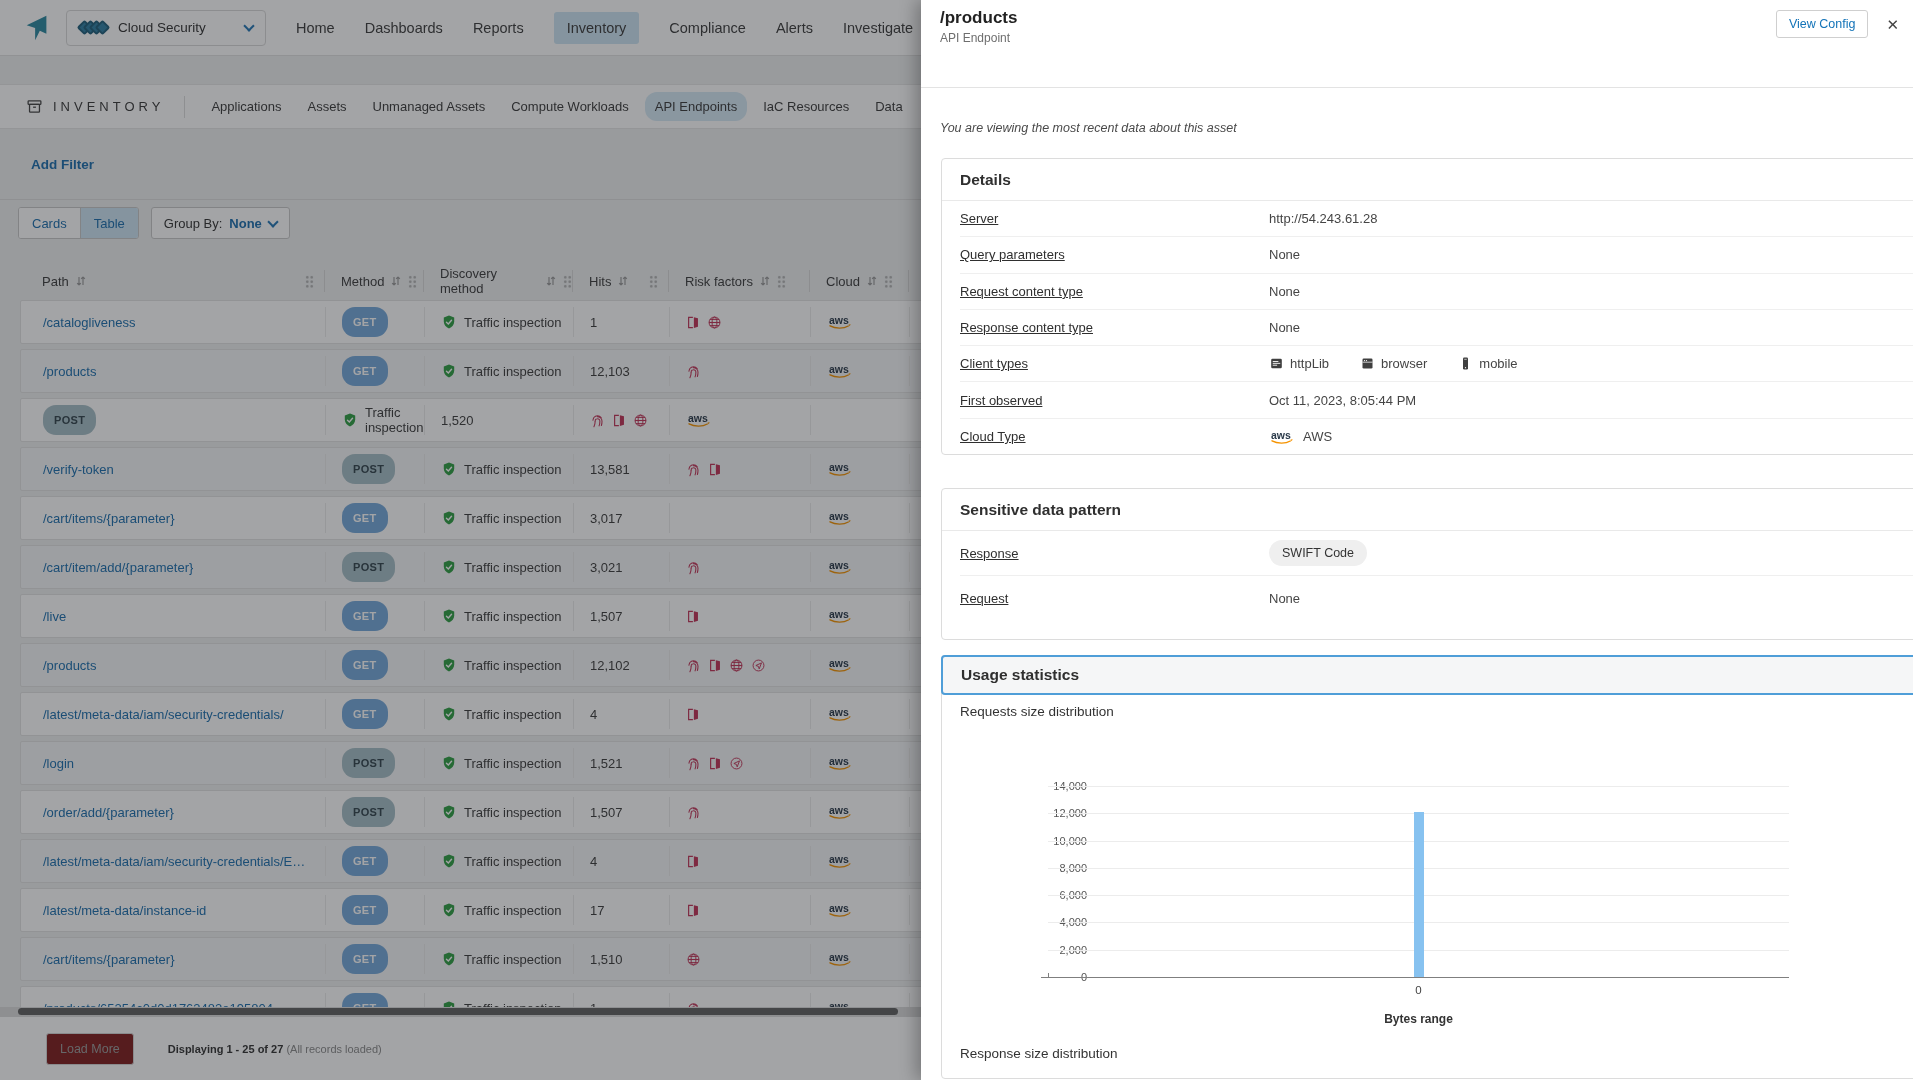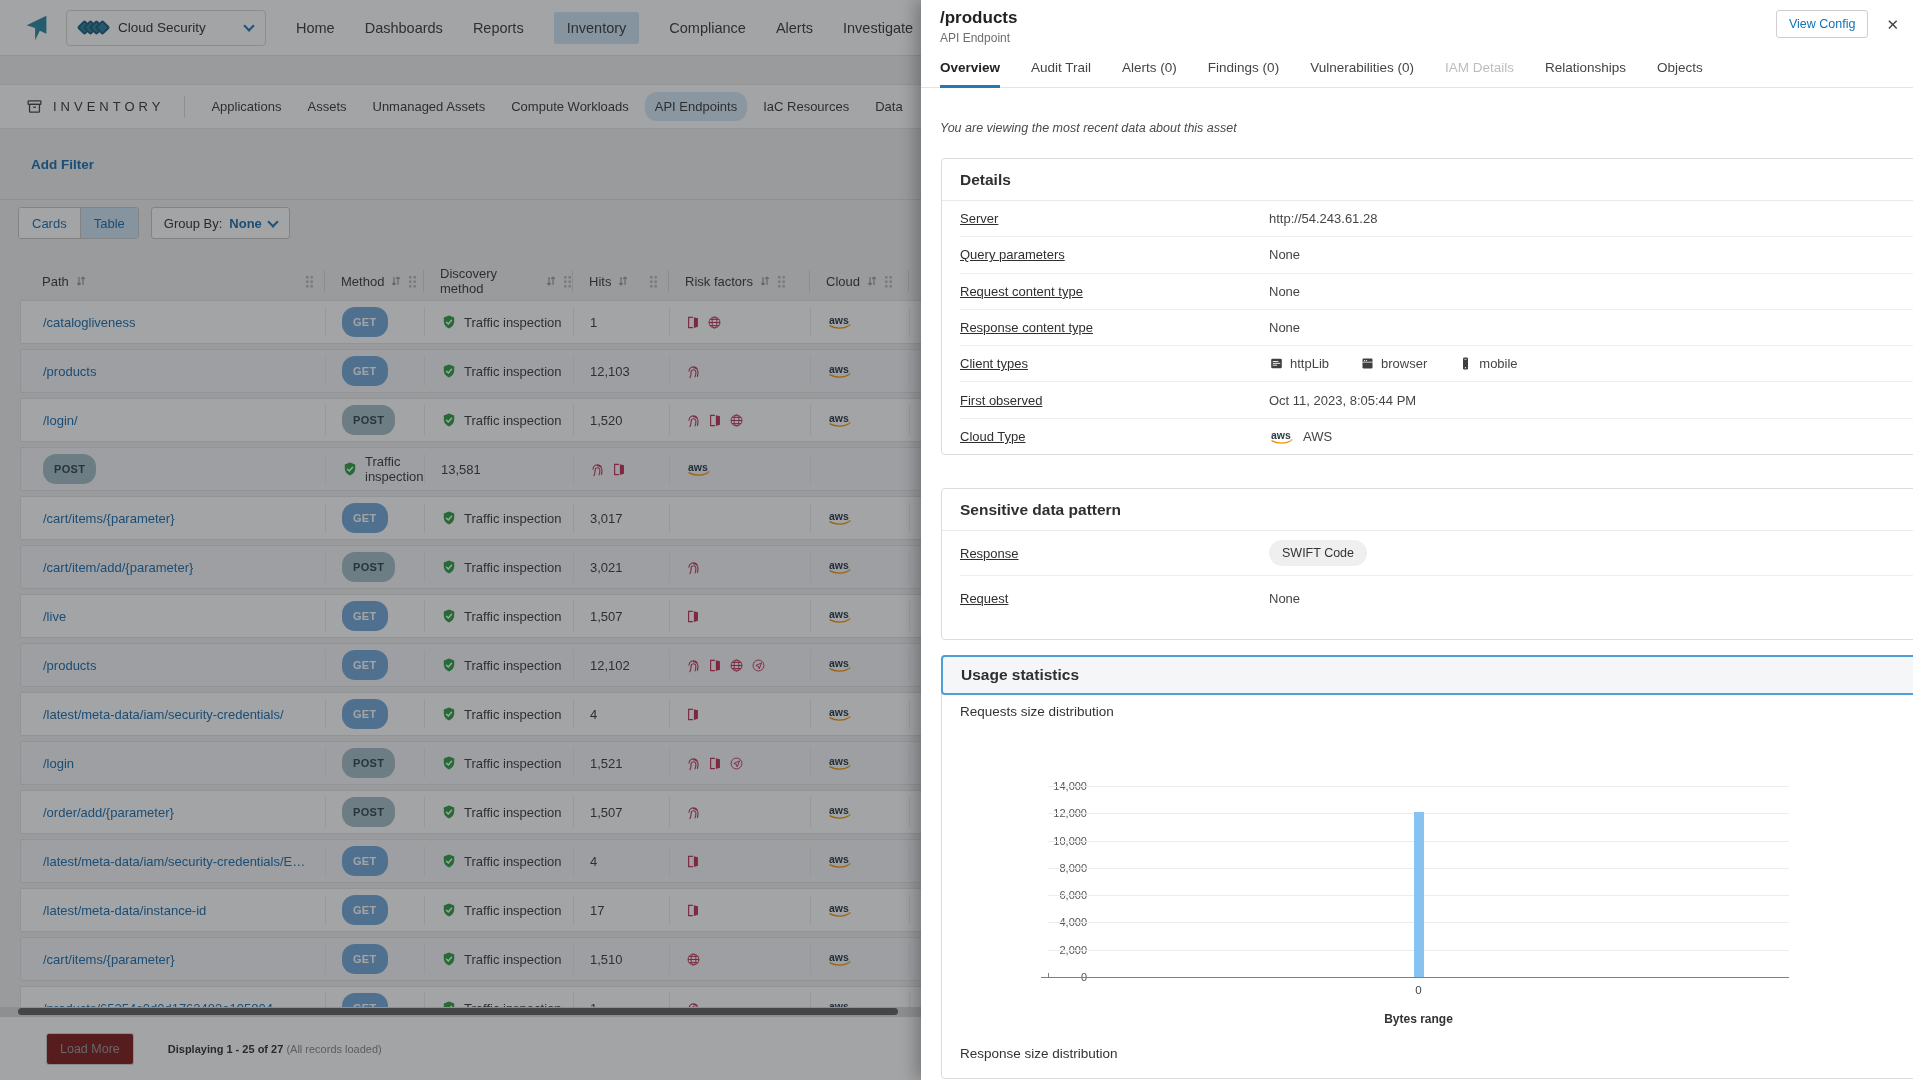--- a/index.html
+++ b/index.html
@@ -351,23 +351,20 @@
                   <text x="2" y="9.5" font-size="10.5" font-weight="bold" fill="#2b3a4a" font-family="Liberation Sans,sans-serif">aws</text>
                   <path d="M3 11.8c5.5 3 13.5 3 18.3.2" stroke="#f59300" stroke-width="1.4" fill="none" stroke-linecap="round"></path>
                   <path d="M21.5 10.6l2.2-.3-1 2z" fill="#f59300"></path>
                 </svg>
               </span>
             </div>
             <div class="cell"></div>
           </div>
           <div class="trow">
             <div class="cell">
-              <a class="pathlink">/login/</a>
-            </div>
-            <div class="cell">
               <span class="pill post">POST</span>
             </div>
             <div class="cell">
               <span class="icon">
                 <svg width="16" height="16" viewBox="0 0 24 24">
                   <path d="M12 2.2l7.8 2.9v6.1c0 4.9-3.2 8.6-7.8 10.6-4.6-2-7.8-5.7-7.8-10.6V5.1z" fill="#2f9e44"></path>
                   <path d="M8.2 12.2l2.8 2.8 4.8-5.6" stroke="#fff" stroke-width="2.1" fill="none" stroke-linecap="round"></path>
                 </svg>
               </span>
               <span>Traffic inspection</span>
@@ -405,20 +402,23 @@
                 <svg width="27" height="16" viewBox="0 0 27 16">
                   <text x="2" y="9.5" font-size="10.5" font-weight="bold" fill="#2b3a4a" font-family="Liberation Sans,sans-serif">aws</text>
                   <path d="M3 11.8c5.5 3 13.5 3 18.3.2" stroke="#f59300" stroke-width="1.4" fill="none" stroke-linecap="round"></path>
                   <path d="M21.5 10.6l2.2-.3-1 2z" fill="#f59300"></path>
                 </svg>
               </span>
             </div>
             <div class="cell"></div>
           </div>
           <div class="trow alt">
+            <div class="cell">
+              <a class="pathlink">/verify-token</a>
+            </div>
             <div class="cell">
               <span class="pill post">POST</span>
             </div>
             <div class="cell">
               <span class="icon">
                 <svg width="16" height="16" viewBox="0 0 24 24">
                   <path d="M12 2.2l7.8 2.9v6.1c0 4.9-3.2 8.6-7.8 10.6-4.6-2-7.8-5.7-7.8-10.6V5.1z" fill="#2f9e44"></path>
                   <path d="M8.2 12.2l2.8 2.8 4.8-5.6" stroke="#fff" stroke-width="2.1" fill="none" stroke-linecap="round"></path>
                 </svg>
               </span>
@@ -938,30 +938,20 @@
   <div class="dim"></div>
 
   <aside class="panel">
     <div class="p-title">/products</div>
     <div class="p-subtitle">API Endpoint</div>
     <div class="p-actions">
       <button class="viewcfg">View Config</button>
       <span class="closex">✕</span>
     </div>
     <div class="tabs-border"></div>
-    <div class="p-tabs" id="panel-tabs">
-        <div class="p-tab active">Overview</div>
-        <div class="p-tab">Audit Trail</div>
-        <div class="p-tab">Alerts (0)</div>
-        <div class="p-tab">Findings (0)</div>
-        <div class="p-tab">Vulnerabilities (0)</div>
-        <div class="p-tab disabled">IAM Details</div>
-        <div class="p-tab">Relationships</div>
-        <div class="p-tab">Objects</div>
-      </div>
     <p class="notice">You are viewing the most recent data about this asset</p>
 
     <section class="card" id="card-details">
       <div class="card-head">
         <span>Details</span>
         <span class="chev-up"></span>
       </div>
       <div id="details-rows">
           <div class="d-row">
             <span class="d-label">Server</span>

